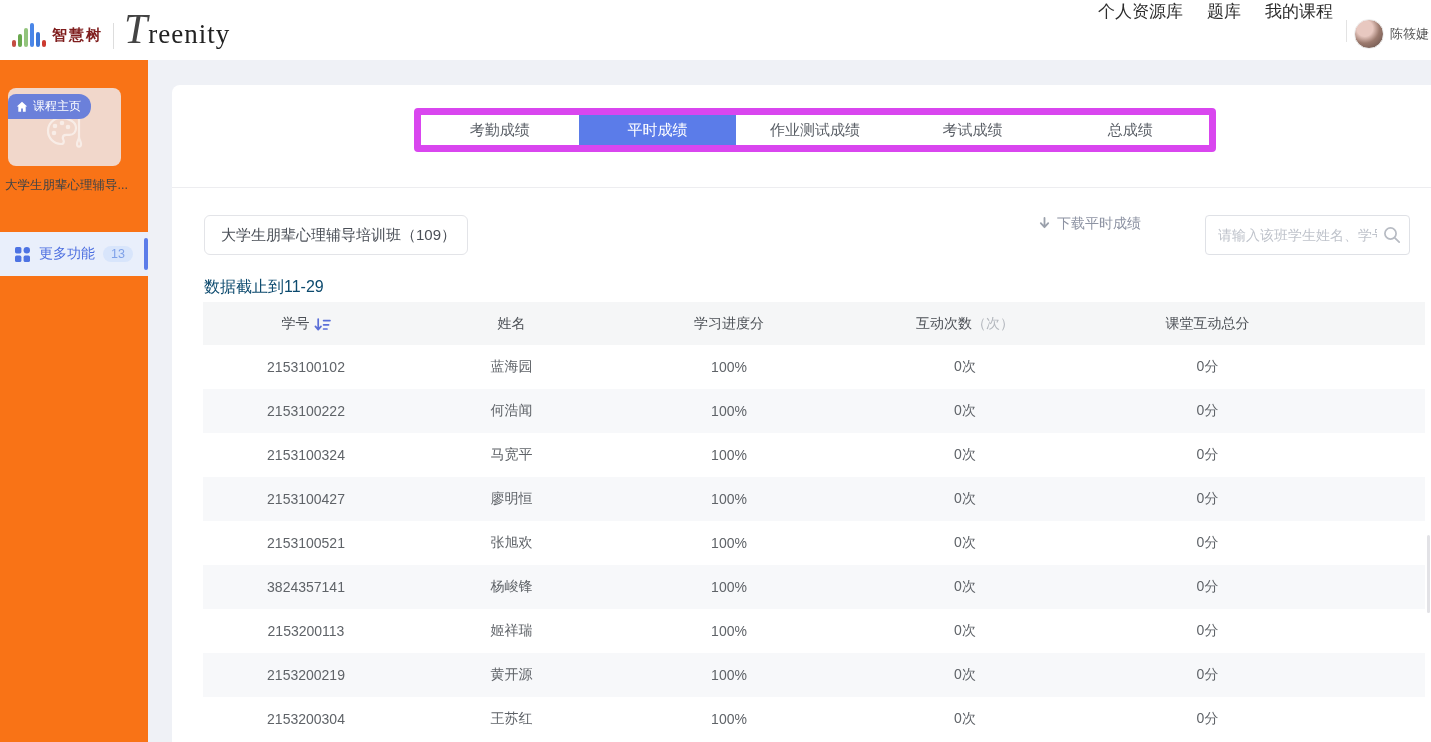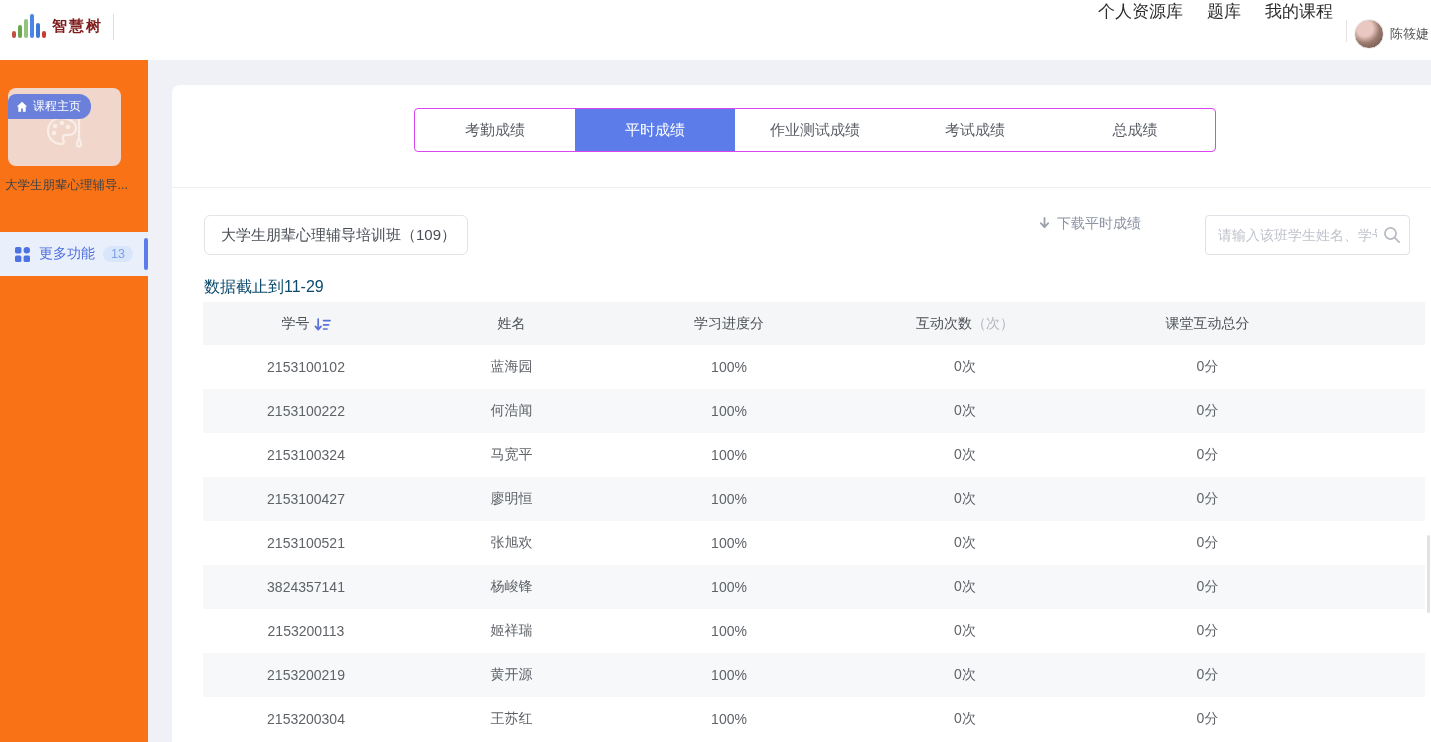--- a/index.html
+++ b/index.html
@@ -30,21 +30,21 @@
   .palette { position:absolute; left:50%; top:56%; transform:translate(-50%,-50%); opacity:.55; }
   .course-title { position:absolute; left:5px; top:117px; width:140px; font-size:12.5px; color:#3f4347; white-space:nowrap; }
   .more-func { position:absolute; left:0; top:172px; width:148px; height:44px; background:var(--sidebar-active-bg); display:flex; align-items:center; cursor:pointer; }
   .more-func .gicon { margin:0 8px 0 14px; }
   .more-func .mf-label { font-size:14px; color:#4d6fe0; }
   .mf-count { margin-left:8px; background:#d8e5fb; color:#7fa1e8; font-size:12.5px; padding:1px 8px; border-radius:9px; }
   .active-bar { position:absolute; right:0; top:6px; width:4px; height:32px; background:var(--accent); border-radius:2px; }
 
   
   .card { position:absolute; left:172px; top:85px; right:0; bottom:0; background:#fff; border-radius:8px 0 0 0; }
-  .tabbar { position:absolute; left:242px; top:23px; width:802px; height:44px; border:1px solid #d946ef; border-radius:4px; display:flex; overflow:hidden; background:#fff; }
+  .tabbar { position:absolute; left:242px; top:23px; width:802px; height:44px; border:7px solid #d946ef; border-radius:4px; display:flex; overflow:hidden; background:#fff; }
   .tab { flex:1; display:flex; align-items:center; justify-content:center; font-size:15px; color:#5a5f66; cursor:pointer; white-space:nowrap; }
   .tab.active { background:var(--accent); color:#fff; }
   .card-divider { position:absolute; top:102px; left:0; right:0; border-top:1px solid #ededf0; }
 
   .toolbar { position:absolute; top:130px; left:32px; right:21px; height:40px; display:flex; align-items:center; justify-content:space-between; }
   .class-select { display:flex; align-items:center; justify-content:space-between; width:264px; height:40px; border:1px solid #e3e4e8; border-radius:6px; background:#fff; padding:0 14px 0 16px; font-size:15px; color:#4a4f57; cursor:pointer; white-space:nowrap; }
   .tb-right { display:flex; align-items:flex-start; gap:64px; }
   .download { display:flex; align-items:center; gap:6px; font-size:14px; color:#8d93a3; cursor:pointer; text-decoration:none; white-space:nowrap; }
   .search-box { position:relative; width:205px; height:40px; }
   .search-box input { width:100%; height:100%; border:1px solid #dfe1e6; border-radius:4px; padding:0 32px 0 12px; font-size:14px; color:#555; outline:none; font-family:inherit; }
@@ -76,20 +76,21 @@
       <span class="logo-bars">
         <i style="height:7px;background:#c44d42"></i>
         <i style="height:13px;background:#6aa84f"></i>
         <i style="height:19px;background:#93c47d"></i>
         <i style="height:24px;background:#4a86e8"></i>
         <i style="height:15px;background:#3c78d8"></i>
         <i style="height:7px;background:#cc3b30"></i>
       </span>
       <span class="brand-cn">智慧树</span>
       <span class="logo-sep"></span>
+      <span class="brand-en">Treenity</span>
     </div>
     <nav class="top-nav">
       <span class="nav-item">个人资源库</span>
       <span class="nav-item">题库</span>
       <span class="nav-item">我的课程</span>
     </nav>
     <span class="hdr-sep"></span>
     <div class="user-chip">
       <span class="avatar"></span>
       <span class="user-name">陈筱婕</span>

